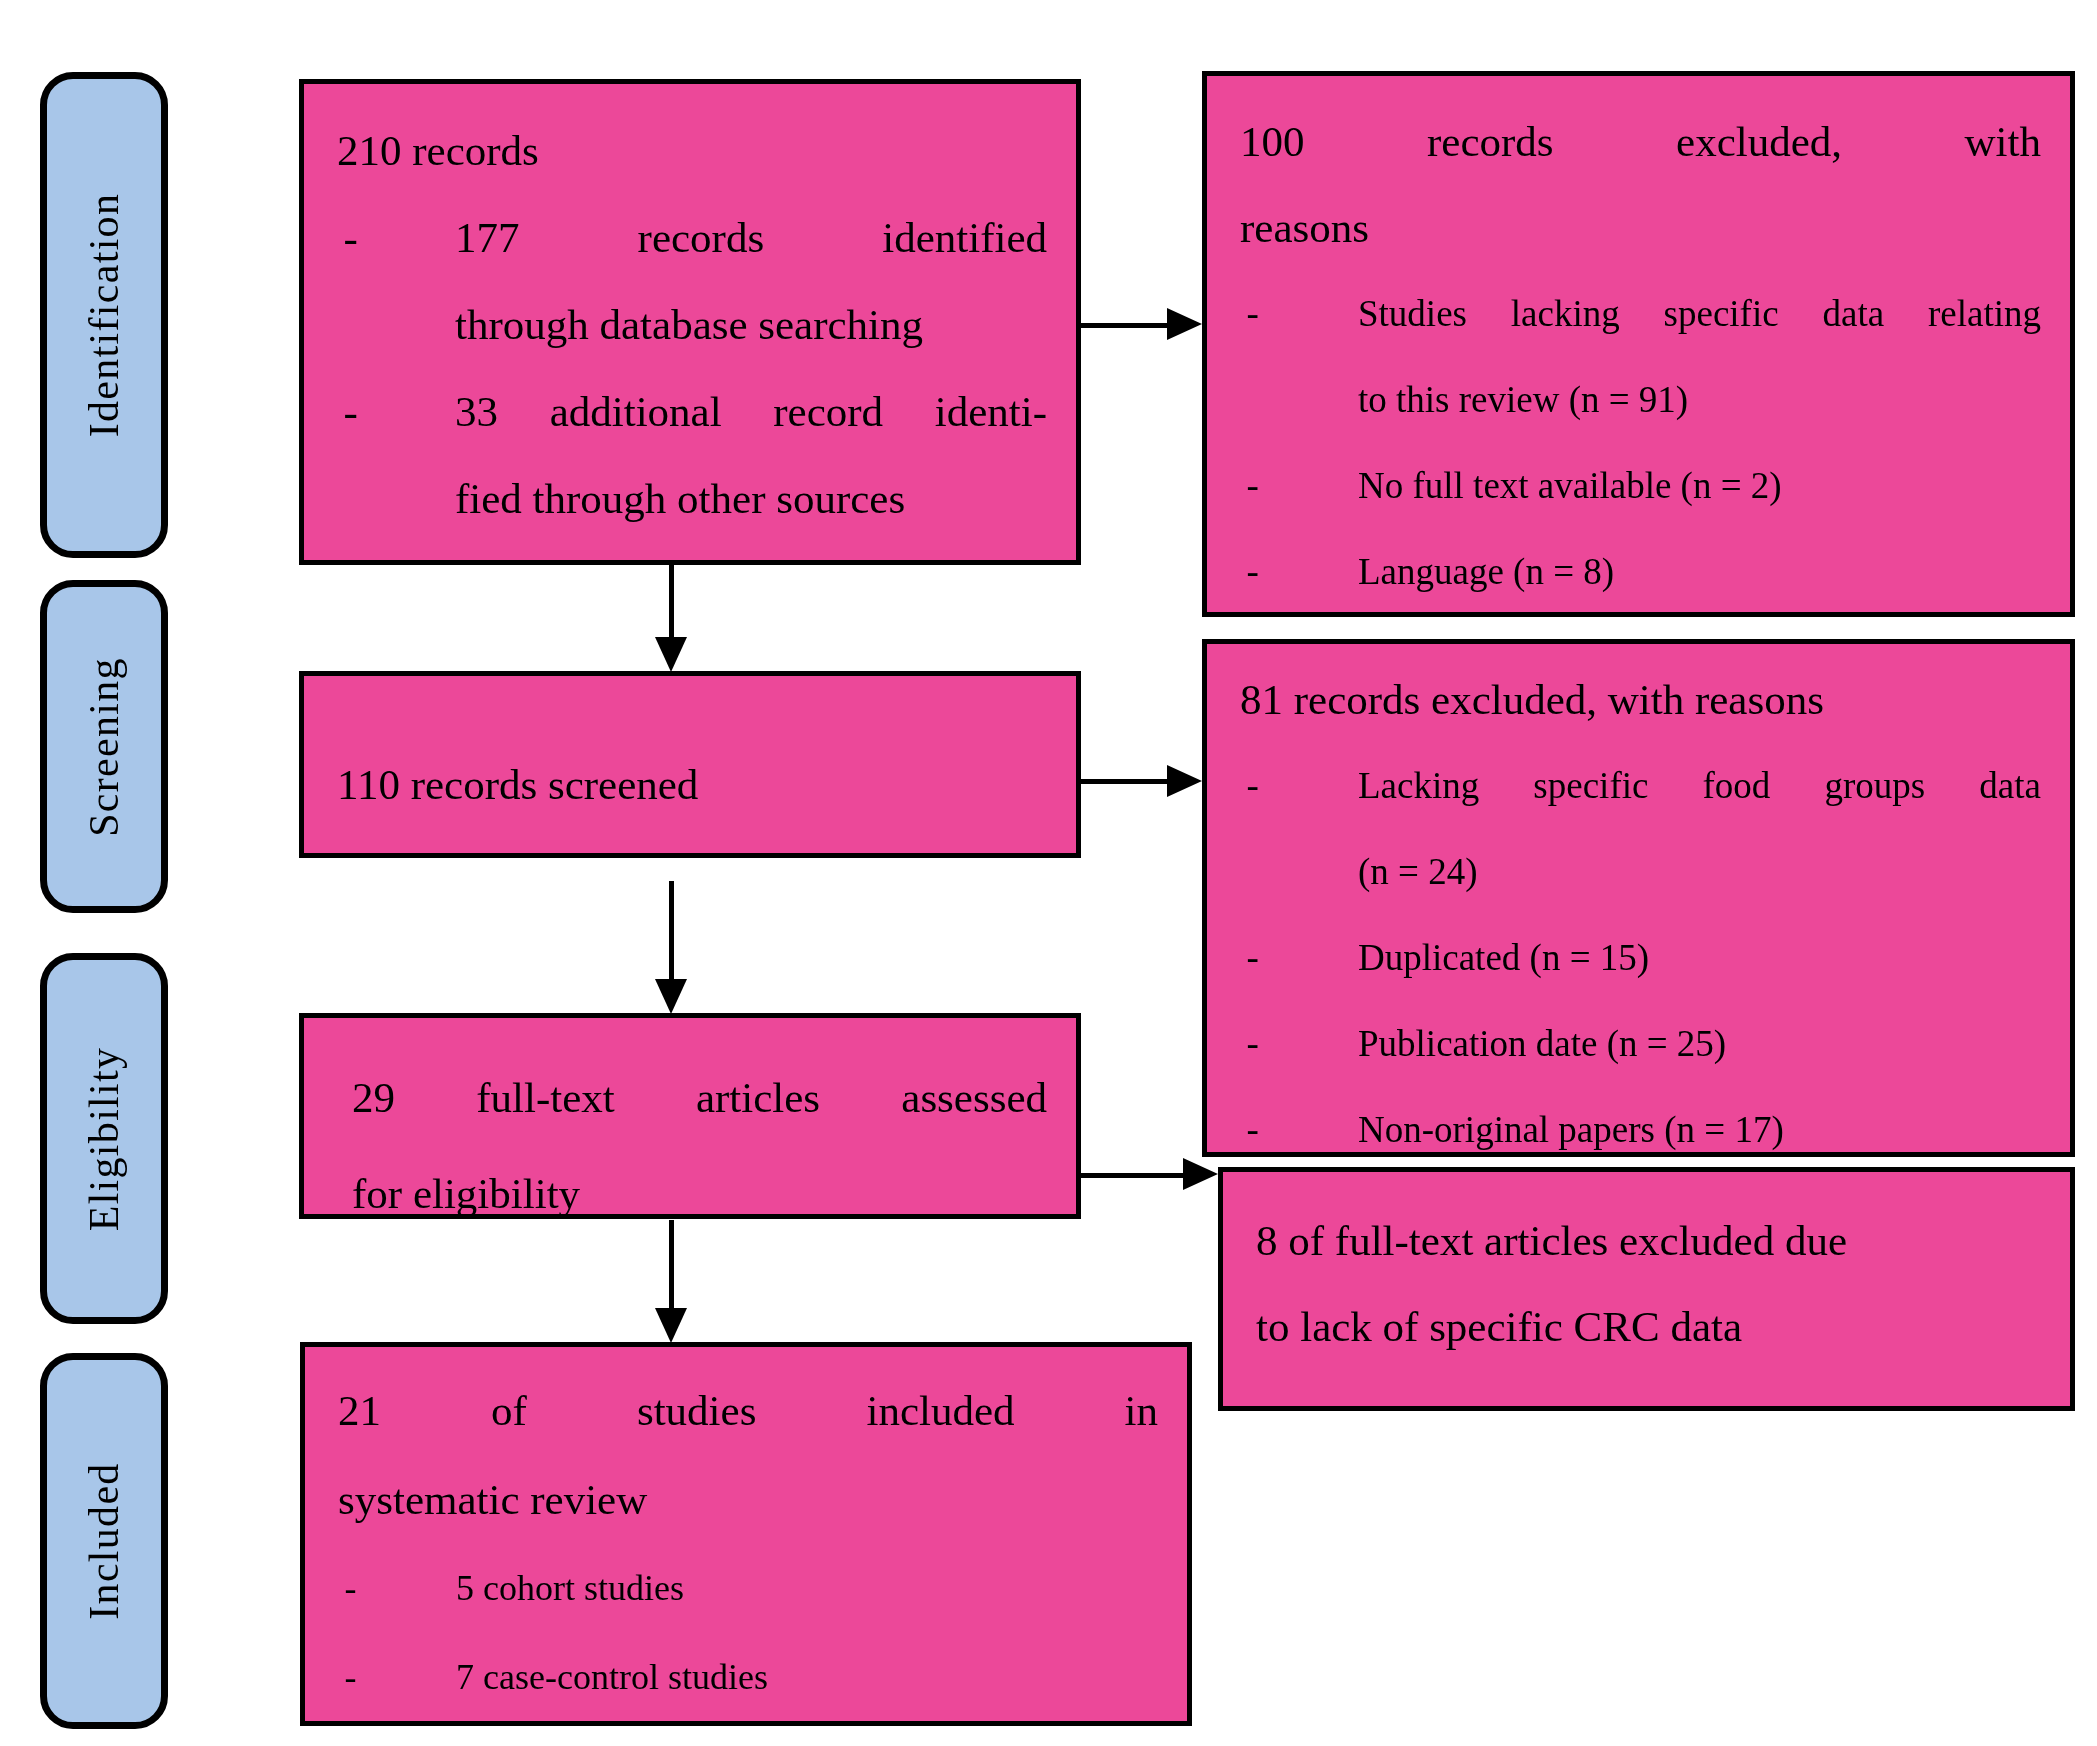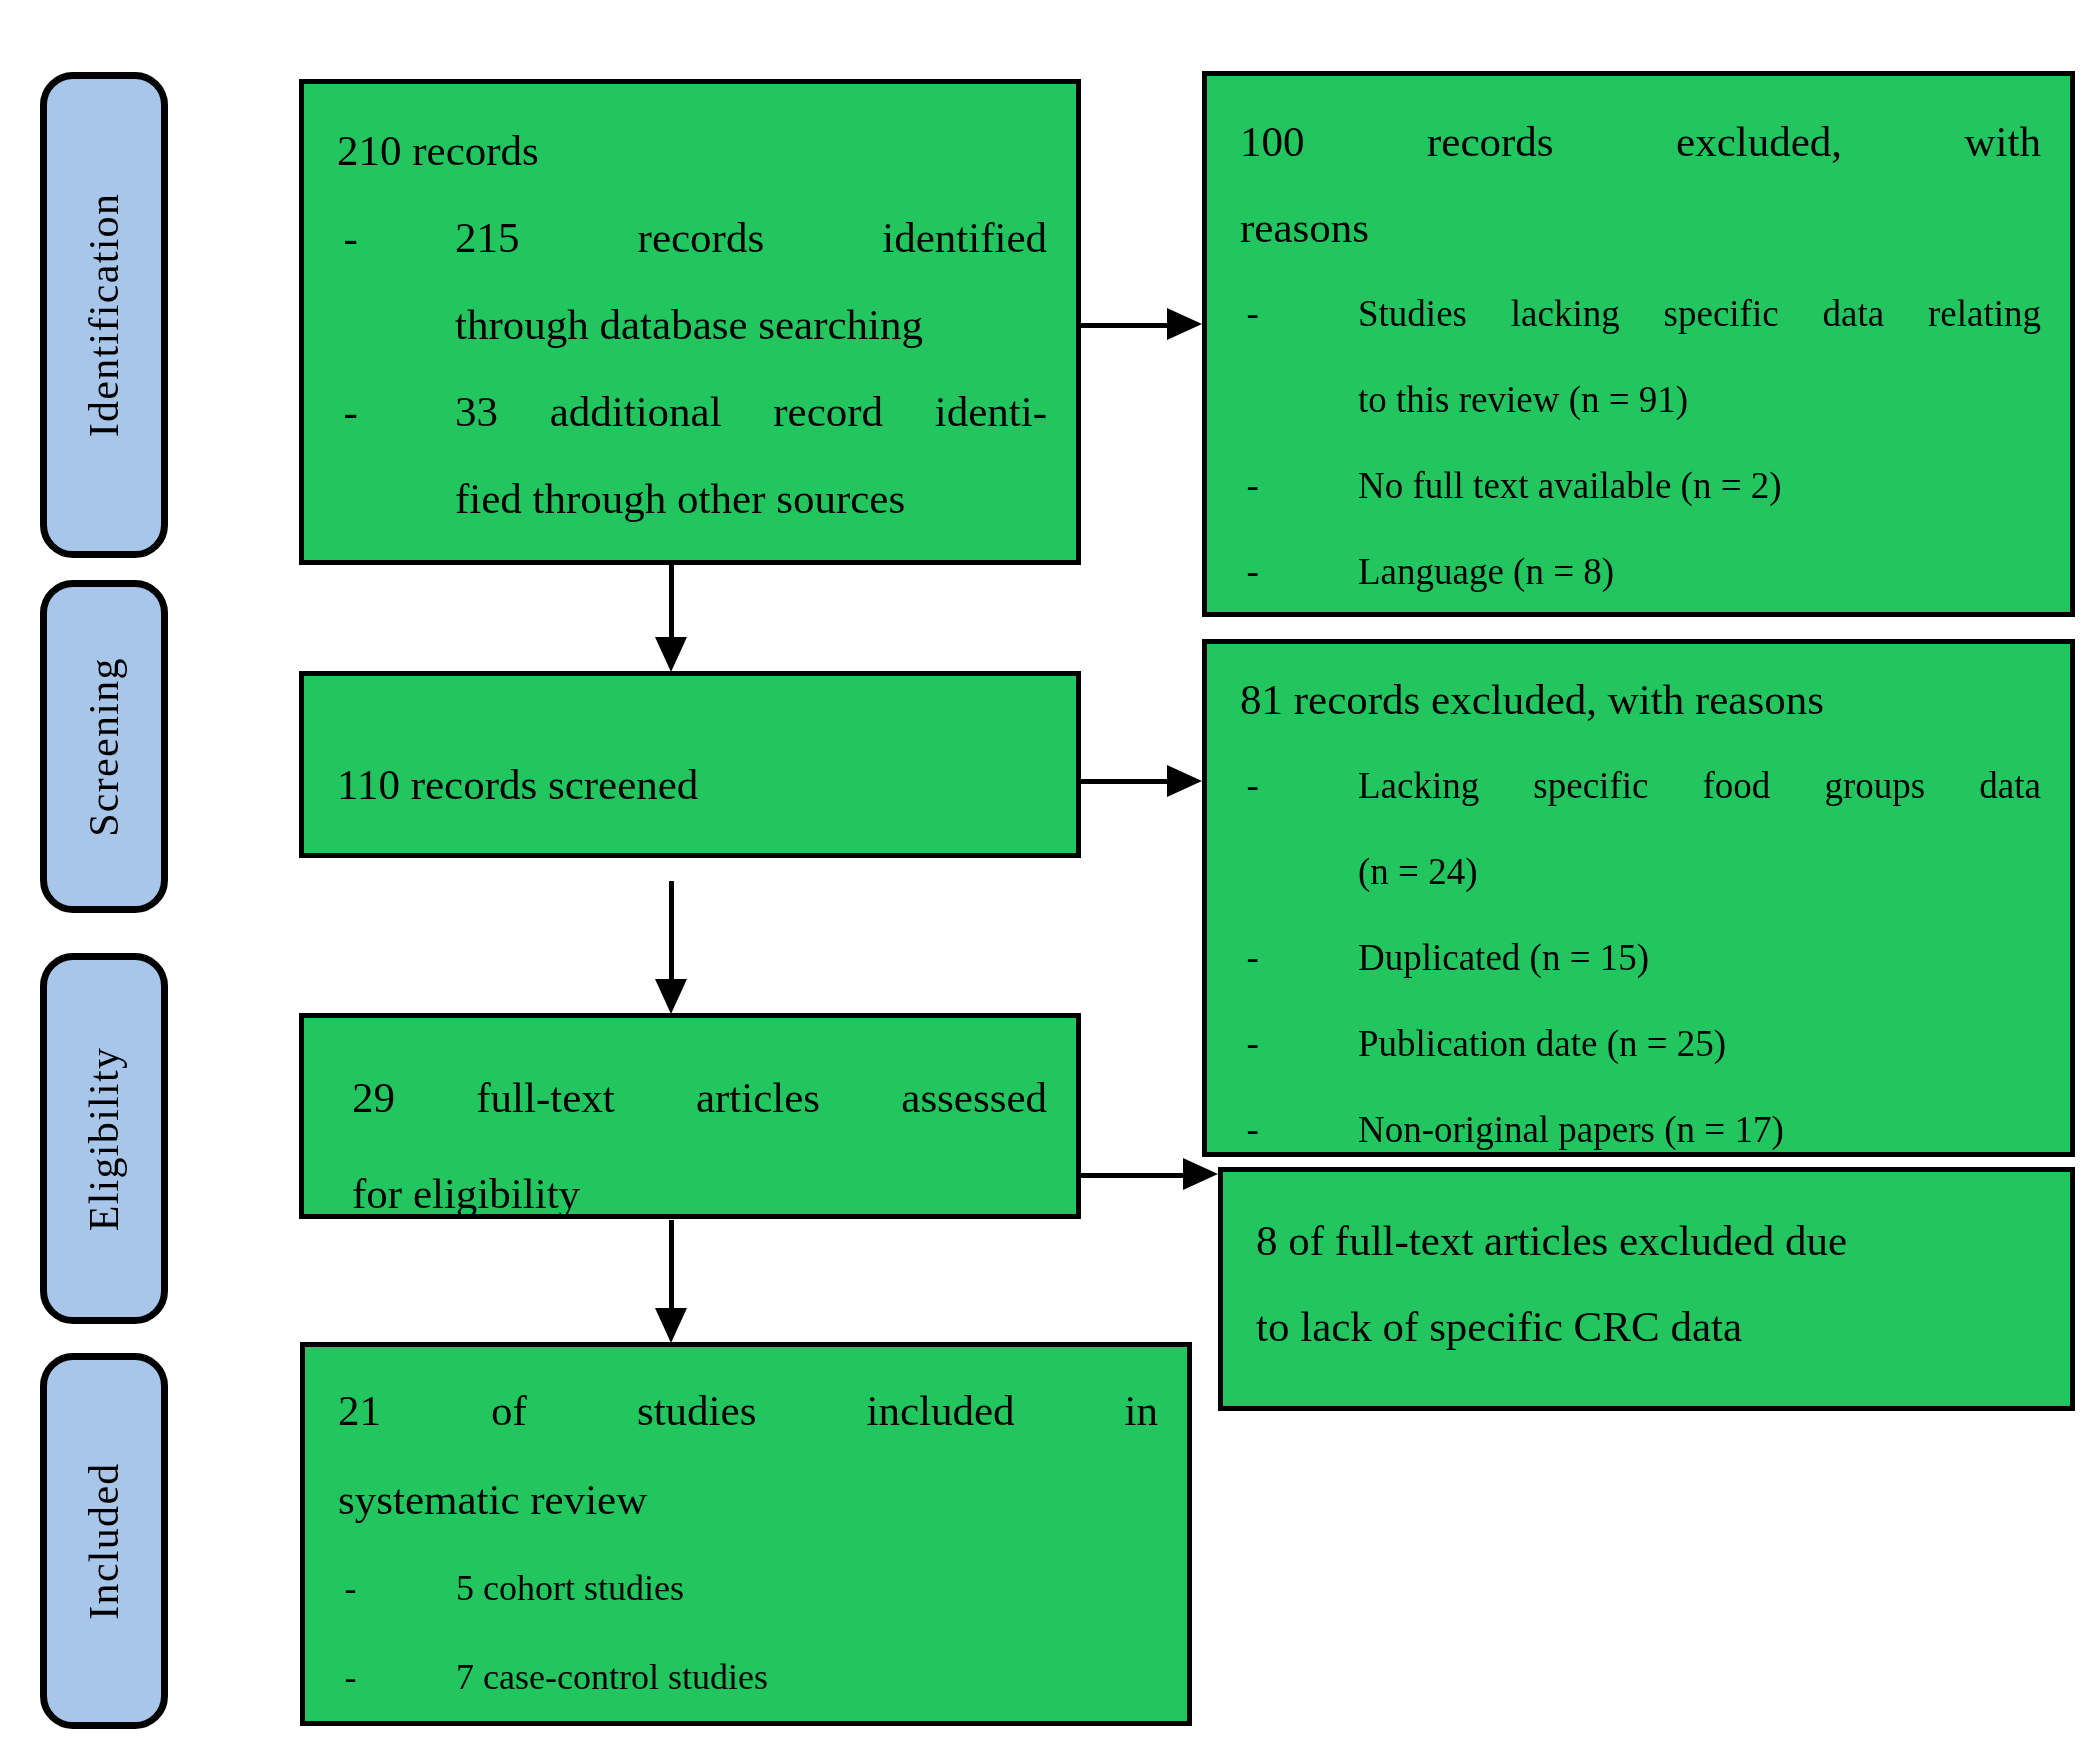--- a/index.html
+++ b/index.html
@@ -13,21 +13,21 @@
     background:var(--stage_fill,#a8c6e9);
     border:7px solid var(--line_color,#000);border-radius:33px;
     display:flex;align-items:center;justify-content:center;
   }
   .stage-label{
     flex:0 0 auto;transform:rotate(-90deg);white-space:nowrap;
     font-size:42px;letter-spacing:1.3px;
   }
   
   .fbox{
-    position:absolute;box-sizing:border-box;background:#22c55e;
+    position:absolute;box-sizing:border-box;background:#ec4899;
     border:5.8px solid var(--line_color,#000);font-size:43px;
   }
   .line{position:relative;line-height:87px;}
   .spread{text-align:justify;text-align-last:justify;}
   .ind{padding-left:118px;}
   .dash{position:absolute;left:6.4px;top:0;}
   #box1{padding:23px 29px 0 33px;}
   #box2{padding:65px 29px 0 33px;}
   #box3{padding:32px 29px 0 48px;}
   #box3 .line{line-height:96px;}
@@ -67,21 +67,21 @@
   <div class="stage" style="top:953px;height:371px;">
     <span class="stage-label">Eligibility</span>
   </div>
   <div class="stage" style="top:1353px;height:376px;">
     <span class="stage-label">Included</span>
   </div>
 
   <div class="fbox" id="box1" style="left:299px;top:79px;width:782px;height:486px;">
     <div class="line">210 records</div>
     <div class="line ind spread">
-      <span class="dash">-</span><span>215 records identified</span>
+      <span class="dash">-</span><span>177 records identified</span>
     </div>
     <div class="line ind">through database searching</div>
     <div class="line ind spread">
       <span class="dash">-</span><span>33 additional record identi-</span>
     </div>
     <div class="line ind">fied through other sources</div>
   </div>
 
   <div class="fbox" id="box2" style="left:299px;top:671px;width:782px;height:187px;">
     <div class="line">110 records screened</div>

